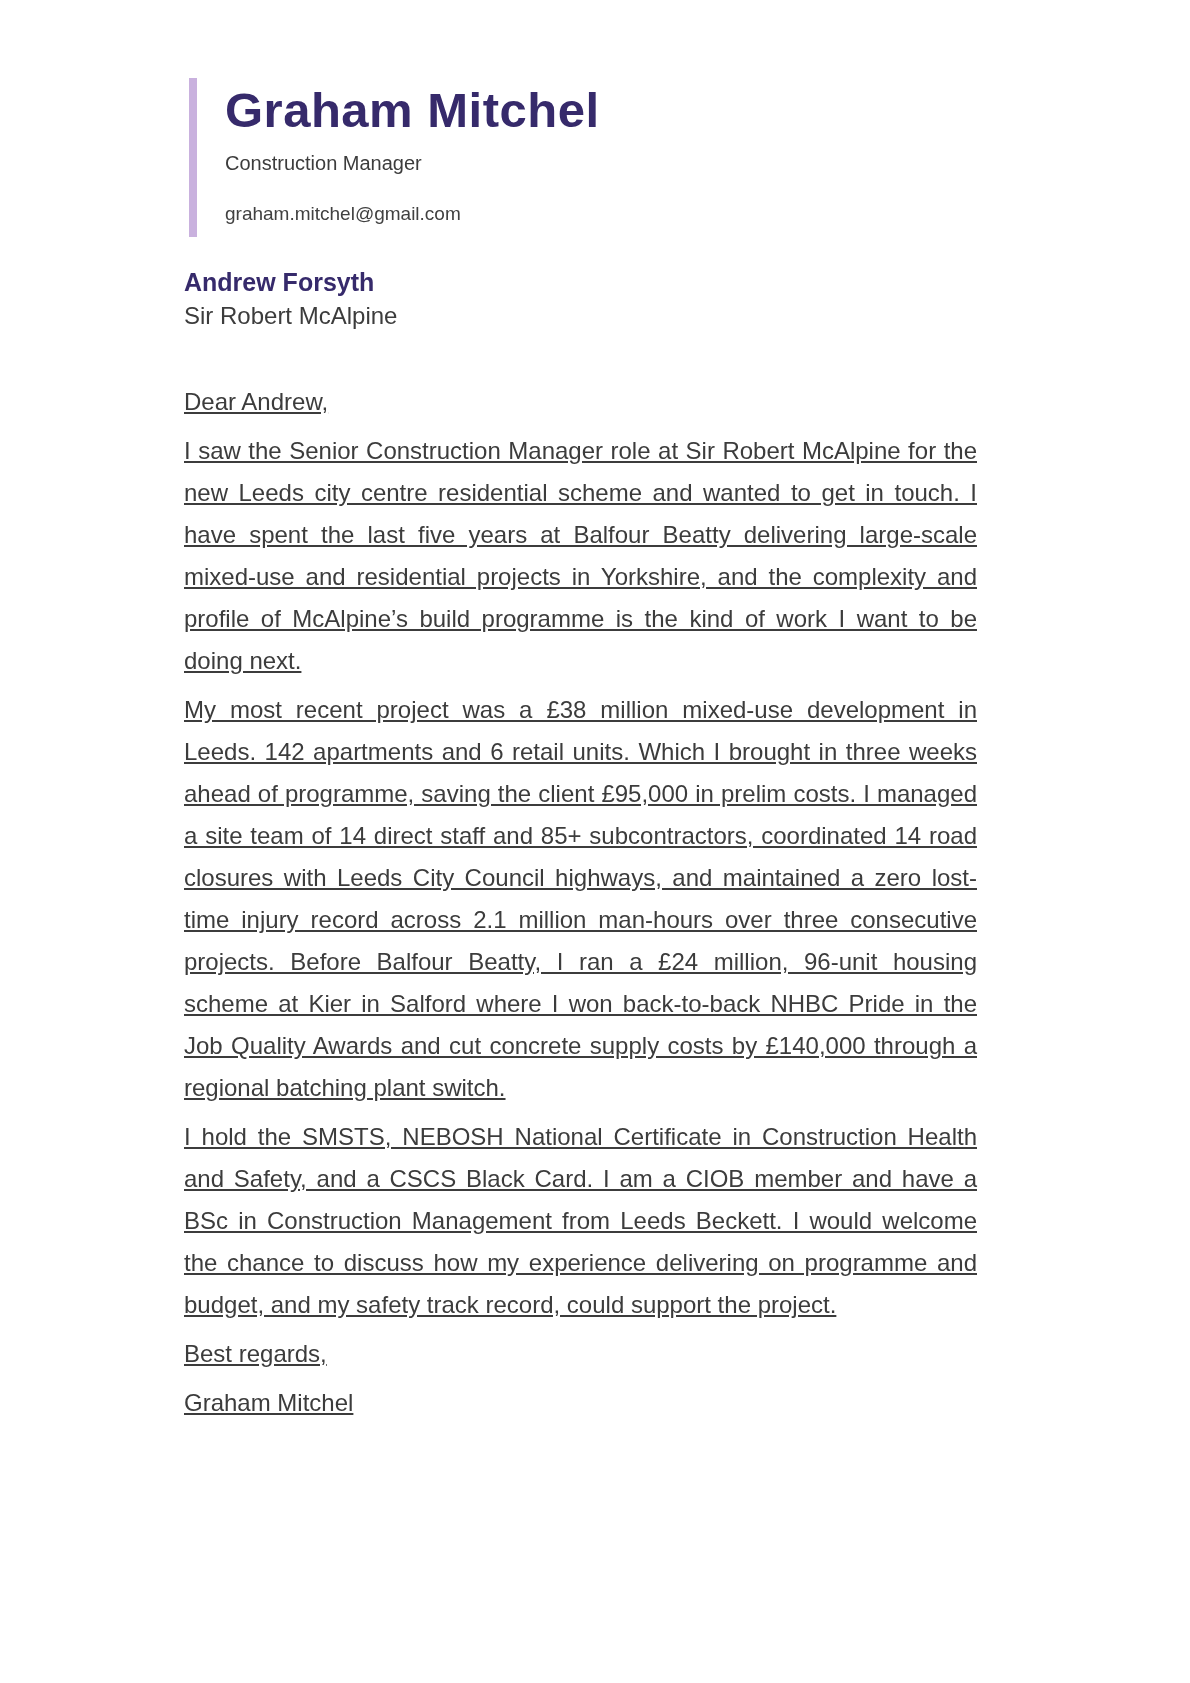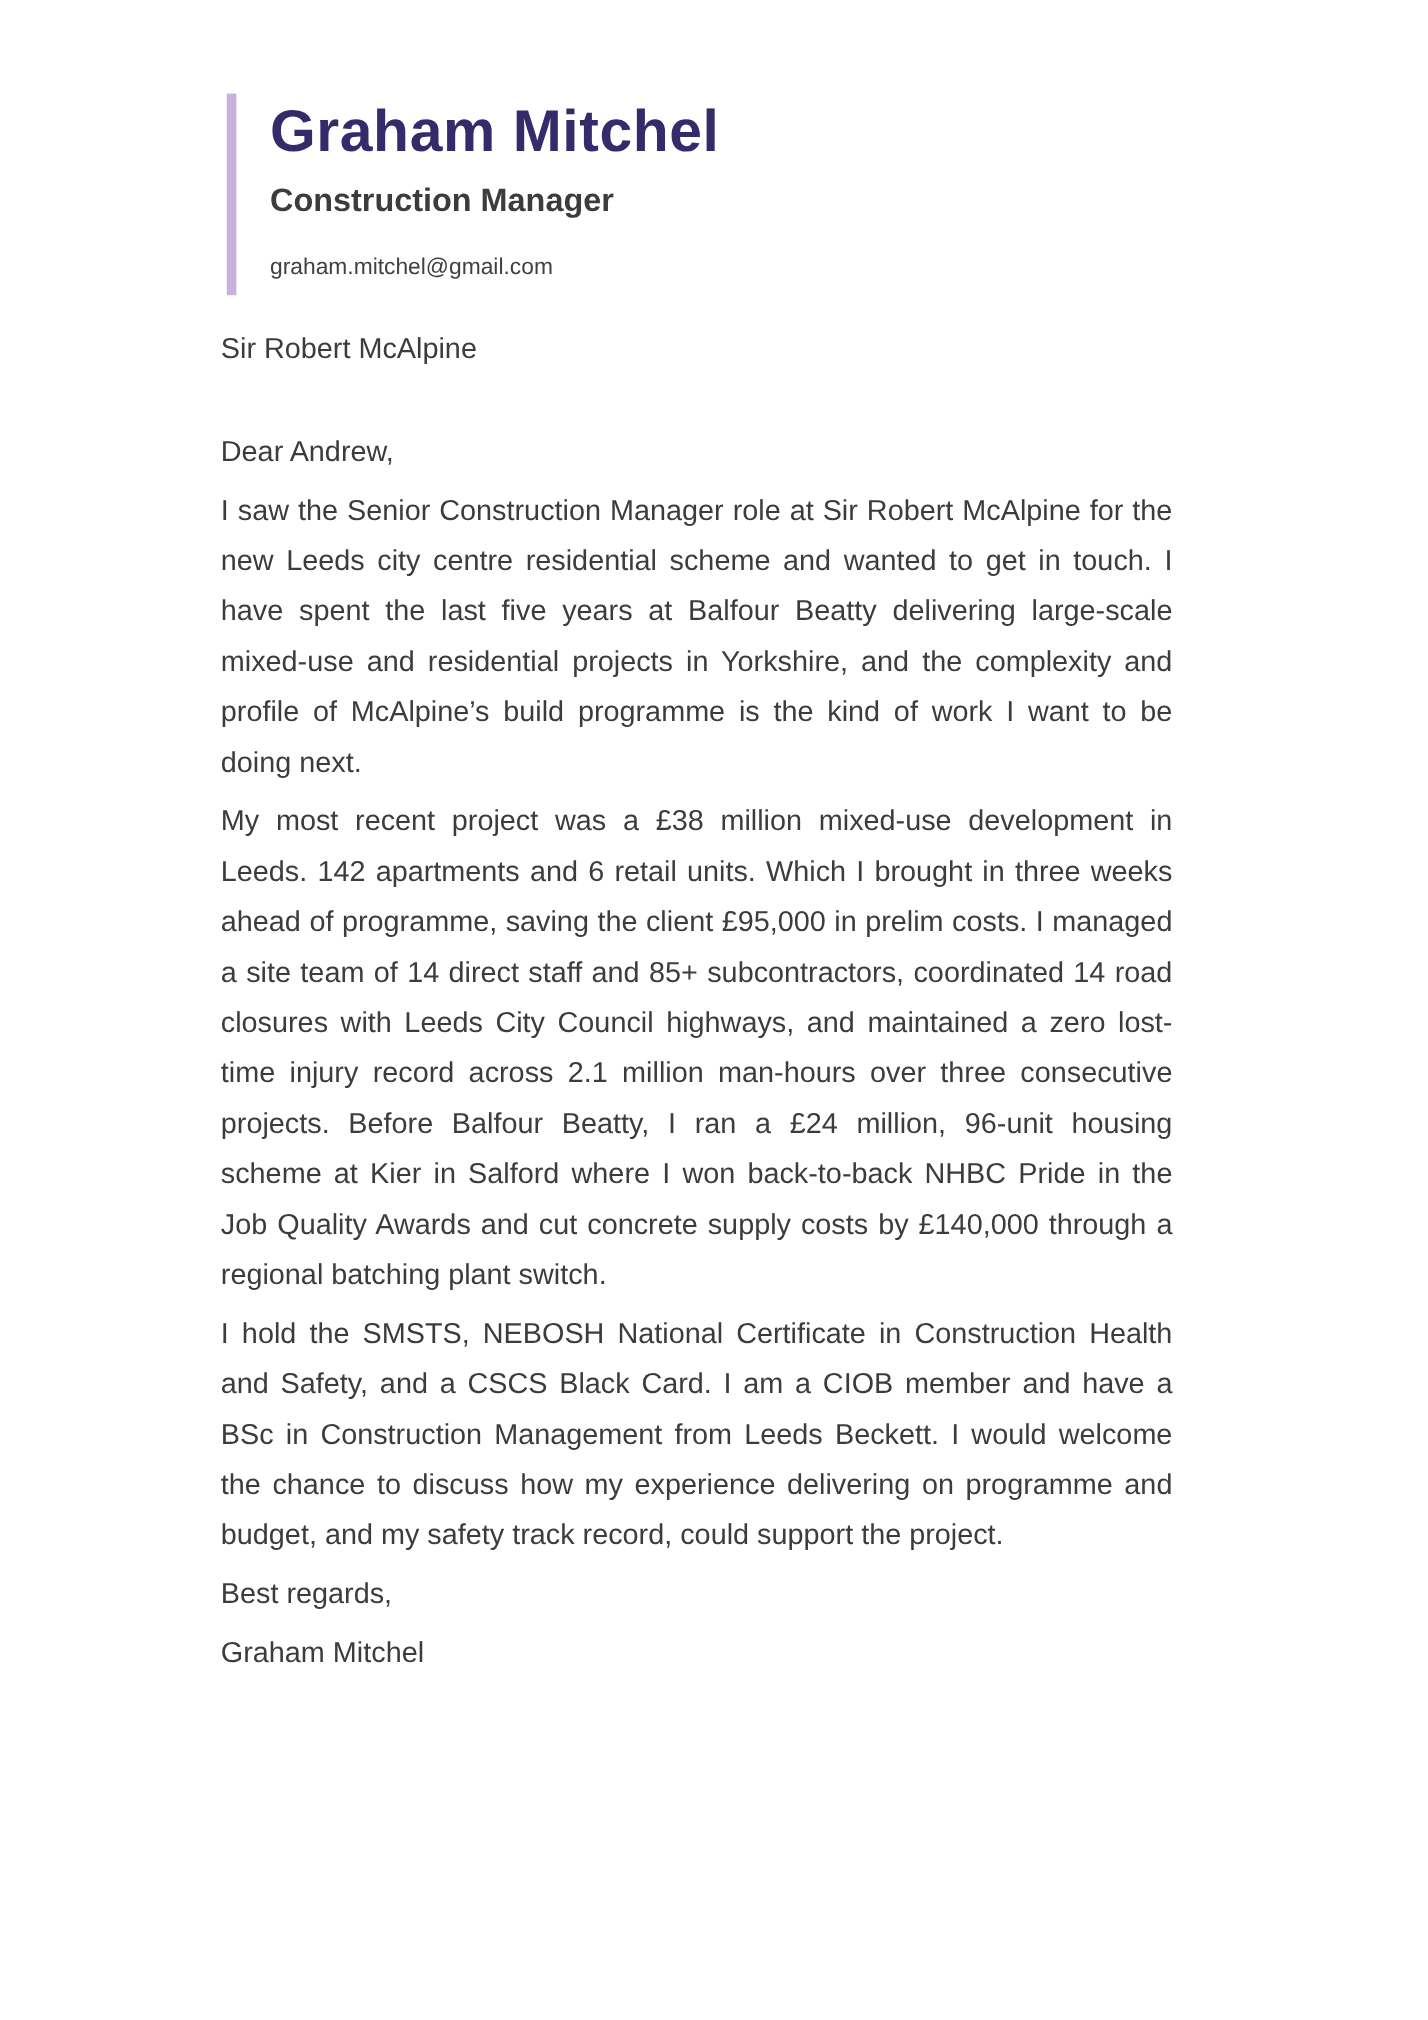--- a/index.html
+++ b/index.html
@@ -31,25 +31,24 @@
     margin-left: 5px;
   }
   .name {
     font-size: 49px;
     font-weight: 700;
     letter-spacing: 0.5px;
     color: var(--heading);
     line-height: 1.18;
   }
   .job-title {
-    font-size: 27px;
+    font-size: 20px;
     color: var(--body-text);
     margin-top: 10px;
     line-height: 1.3;
-    font-weight: bold;
   }
   .contact {
     margin-top: 24px;
     font-size: 19px;
     line-height: 27px;
     color: #414141;
   }
 
   
   .date {
@@ -70,39 +69,41 @@
     color: var(--body-text);
   }
 
   
   .letter-body { margin-top: 48px; }
   .letter-body p {
     font-size: 24px;
     line-height: 42px;
     color: var(--body-text);
     margin-top: 7px;
+    text-decoration: underline;
   }
   .letter-body p.justified { text-align: justify; }
   .letter-body p:first-child { margin-top: 0; }
 </style>
 </head>
 <body>
 
 <div class="page">
 
   <div class="header">
     <div class="name">Graham Mitchel</div>
     <div class="job-title">Construction Manager</div>
     <div class="contact">
       <div>graham.mitchel@gmail.com</div>
     </div>
   </div>
 
 
   <div class="recipient">
+    <div class="recipient-name">Andrew Forsyth</div>
     <div class="recipient-company">Sir Robert McAlpine</div>
   </div>
 
   <div class="letter-body">
     <p>Dear Andrew,</p>
     <p class="justified">I saw the Senior Construction Manager role at Sir Robert McAlpine for the new Leeds city centre residential scheme and wanted to get in touch. I have spent the last five years at Balfour Beatty delivering large-scale mixed-use and residential projects in Yorkshire, and the complexity and profile of McAlpine’s build programme is the kind of work I want to be doing next.</p>
     <p class="justified">My most recent project was a £38 million mixed-use development in Leeds. 142 apartments and 6 retail units. Which I brought in three weeks ahead of programme, saving the client £95,000 in prelim costs. I managed a site team of 14 direct staff and 85+ subcontractors, coordinated 14 road closures with Leeds City Council highways, and maintained a zero lost-time injury record across 2.1 million man-hours over three consecutive projects. Before Balfour Beatty, I ran a £24 million, 96-unit housing scheme at Kier in Salford where I won back-to-back NHBC Pride in the Job Quality Awards and cut concrete supply costs by £140,000 through a regional batching plant switch.</p>
     <p class="justified">I hold the SMSTS, NEBOSH National Certificate in Construction Health and Safety, and a CSCS Black Card. I am a CIOB member and have a BSc in Construction Management from Leeds Beckett. I would welcome the chance to discuss how my experience delivering on programme and budget, and my safety track record, could support the project.</p>
     <p>Best regards,</p>
     <p>Graham Mitchel</p>

